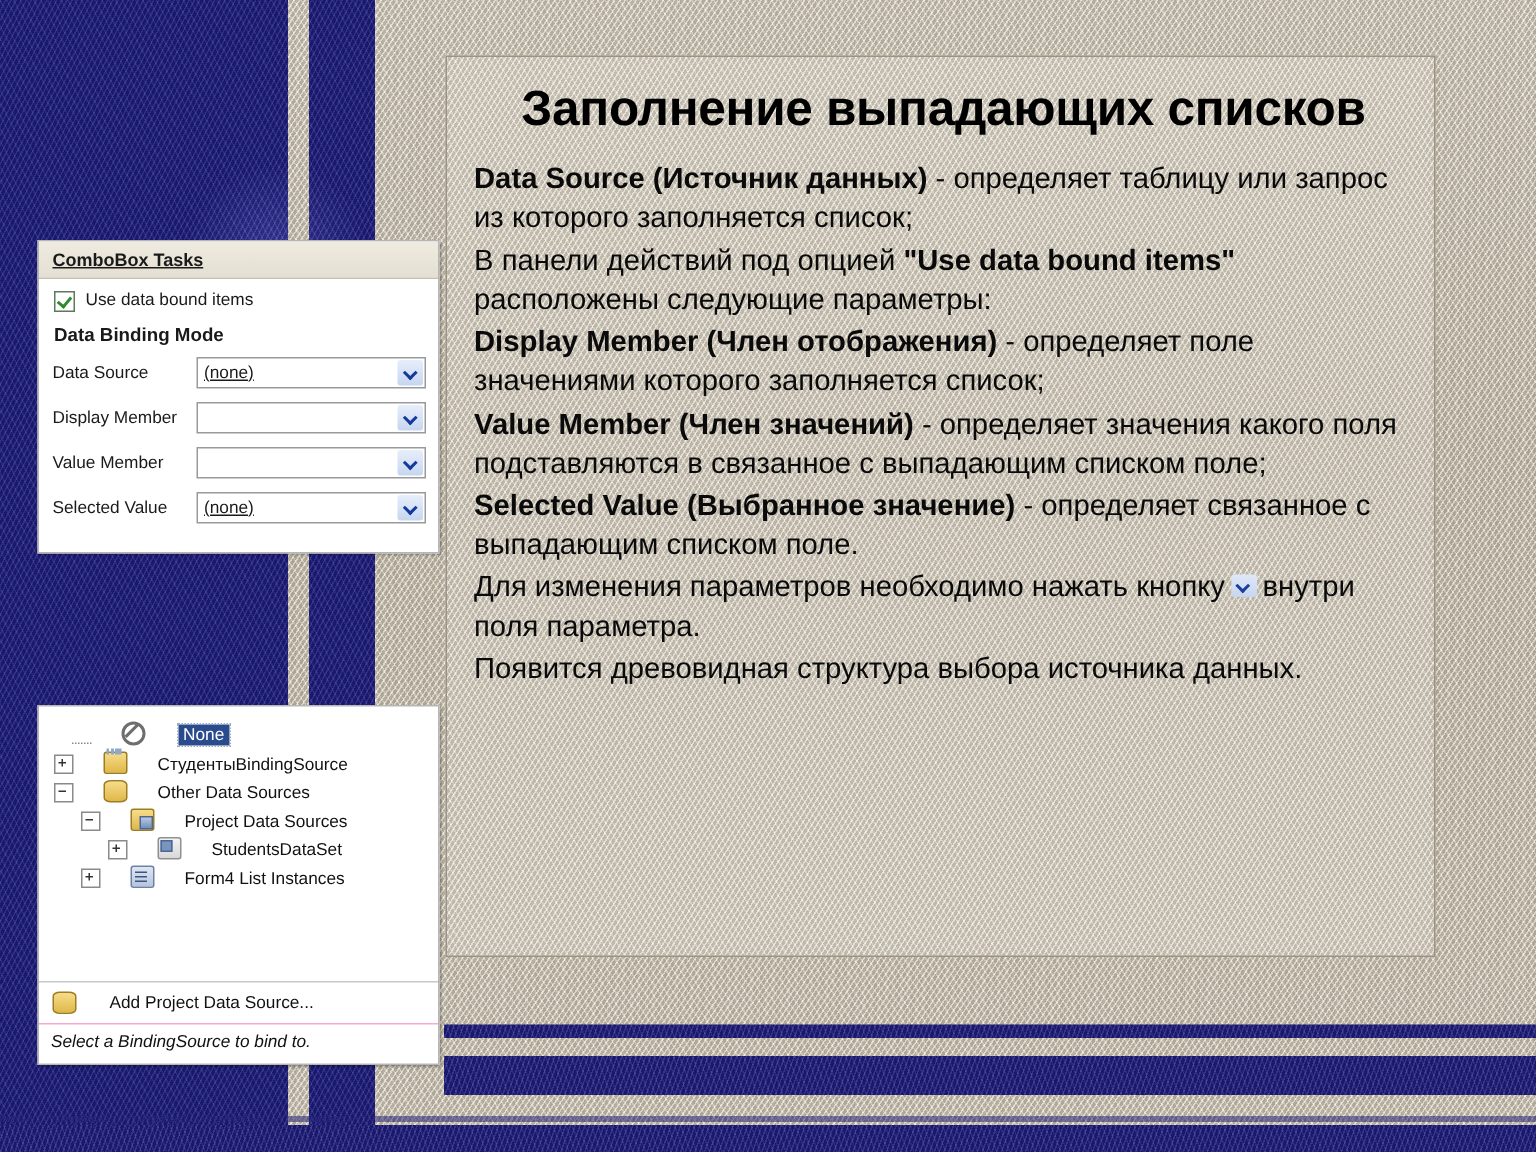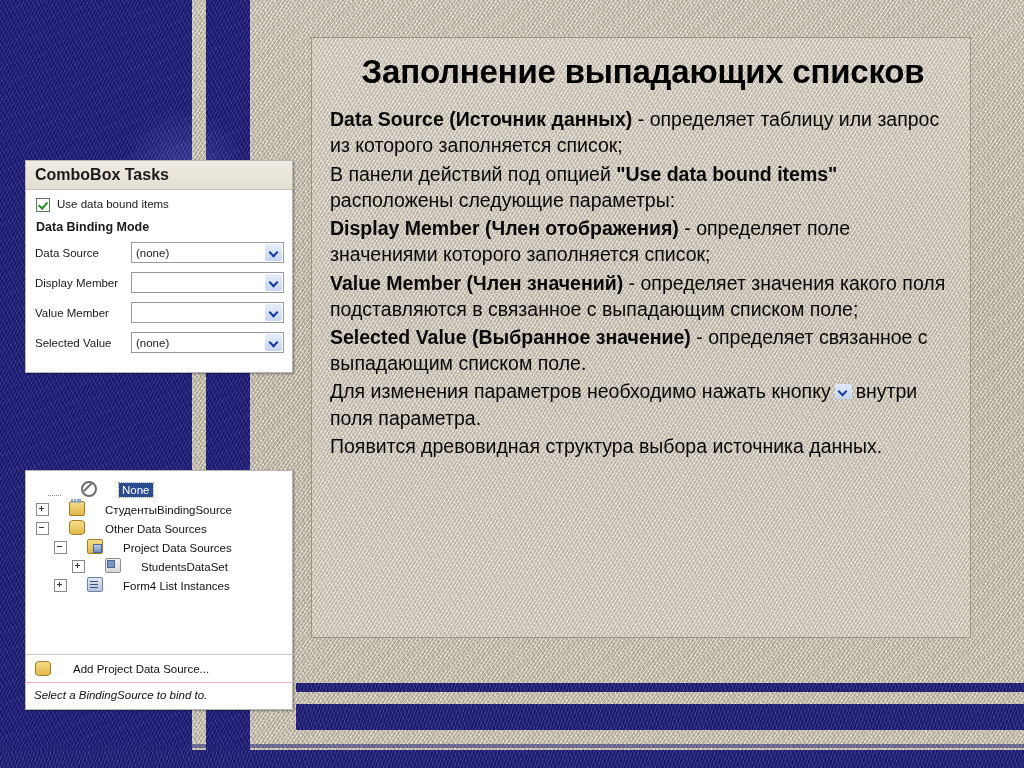--- a/index.html
+++ b/index.html
@@ -52,21 +52,21 @@
       repeating-linear-gradient(70deg, rgba(255,255,255,0.07) 0px, rgba(255,255,255,0.07) 1px, rgba(0,0,0,0.10) 1px, rgba(0,0,0,0.10) 4px);
   }
   .band-a { left: 296px; top: 683px; width: 728px; height: 9px; }
   .band-b { left: 296px; top: 704px; width: 728px; height: 26px; }
   .band-c { left: 0;     top: 750px; width: 1024px; height: 18px; }
   .band-d { left: 0;     top: 744px; width: 1024px; height: 4px; opacity: .55; }
 
   
   #content-panel {
     position: absolute;
-    left: 311px; top: 37px;
+    left: 297px; top: 37px;
     width: 660px; height: 601px;
     box-sizing: border-box;
     border: 1px solid #9a9284;
     background-color: #d9d3c6;
     background-image:
       repeating-linear-gradient(122deg, rgba(255,255,255,0.42) 0px, rgba(255,255,255,0.42) 1px, rgba(120,110,92,0.16) 1px, rgba(120,110,92,0.16) 3px),
       repeating-linear-gradient(58deg,  rgba(255,255,255,0.30) 0px, rgba(255,255,255,0.30) 1px, rgba(112,102,84,0.13) 1px, rgba(112,102,84,0.13) 4px),
       linear-gradient(180deg, #dfd9cc 0%, #d5cec0 45%, #dcd6c9 100%);
     padding: 8px 14px 0 18px;
   }
@@ -122,22 +122,23 @@
     background: #ffffff;
     border: 1px solid #b6b6b6;
     box-shadow: 1px 1px 2px rgba(0,0,0,0.35);
     font-size: 11.5px;
     color: #1a1a1a;
   }
   #cbt-header {
     background: linear-gradient(180deg, #efebe0 0%, #e4dfd2 100%);
     border-bottom: 1px solid #c6c0b2;
     font-weight: bold;
-    font-size: 16px;
+    font-size: 12px;
     padding: 5px 8px 5px 9px;
+    text-decoration: underline;
   }
   #cbt-body { padding: 6px 8px 10px 9px; background: #fff; }
 
   .cbt-check-row {
     display: flex; align-items: flex-start;
     gap: 7px;
     margin: 2px 0 8px 1px;
   }
   .cbt-checkbox {
     width: 12px; height: 12px;
@@ -170,20 +171,21 @@
     flex: 0 0 96px;
     font-size: 11.5px;
   }
   .cbt-combo {
     flex: 1 1 auto;
     height: 19px;
     border: 1px solid #9a9a9a;
     background: #fff;
     display: flex; align-items: center;
     position: relative;
+    text-decoration: underline;
   }
   .cbt-combo-value {
     padding-left: 4px;
     font-size: 11.5px;
     color: #1a1a1a;
     flex: 1 1 auto;
     white-space: nowrap;
     overflow: hidden;
   }
   .cbt-combo-arrow {

